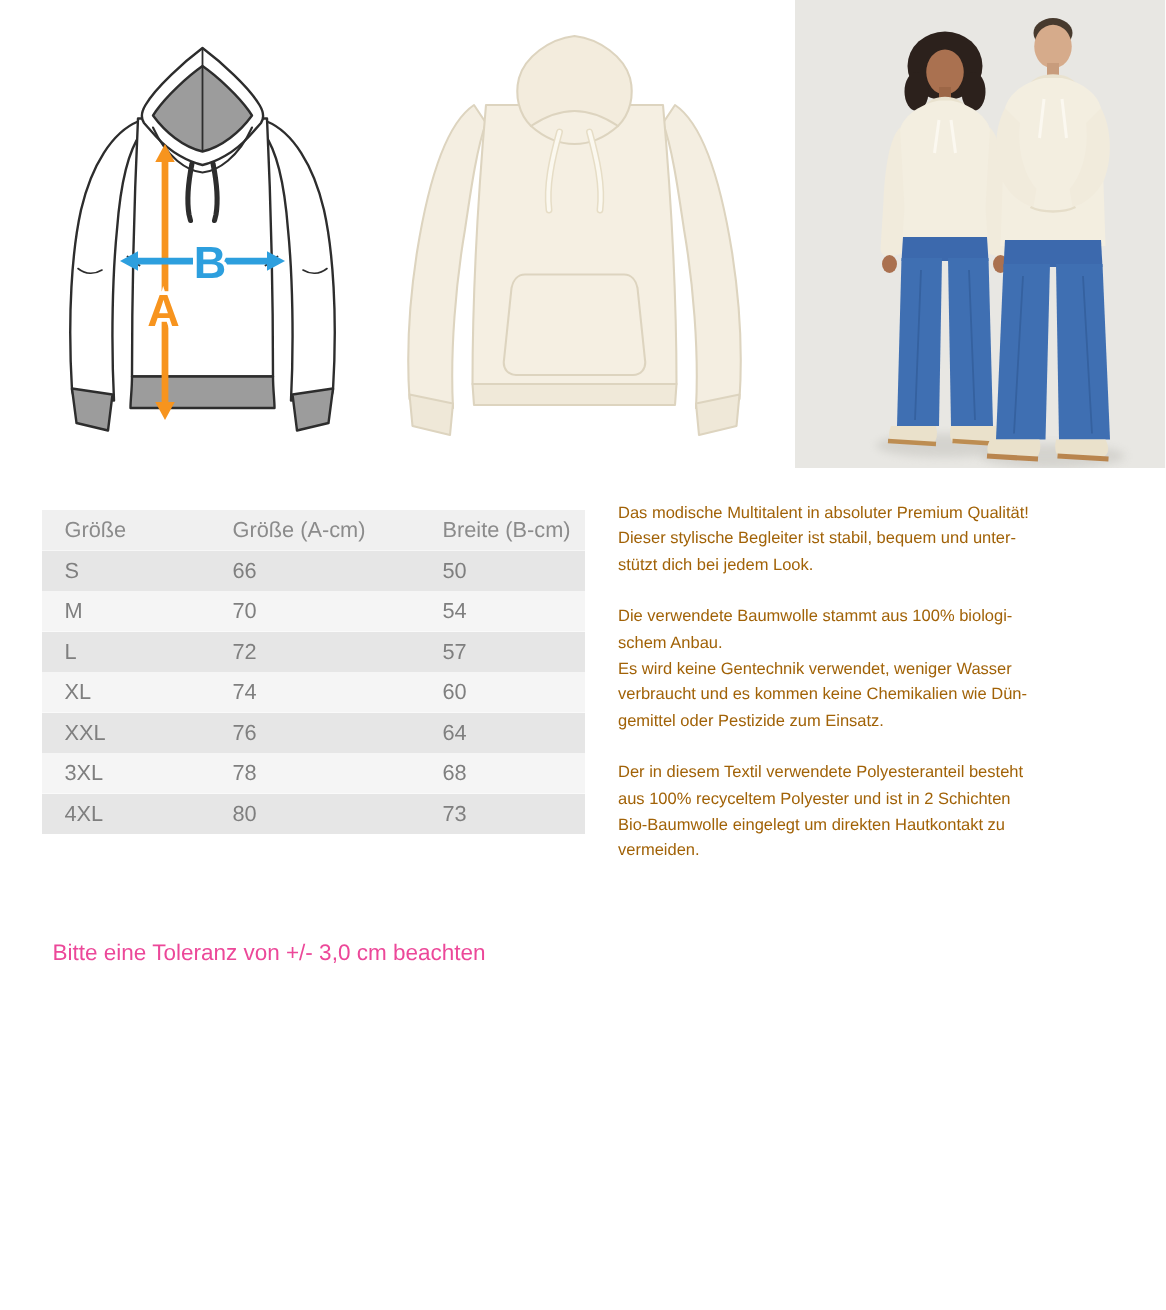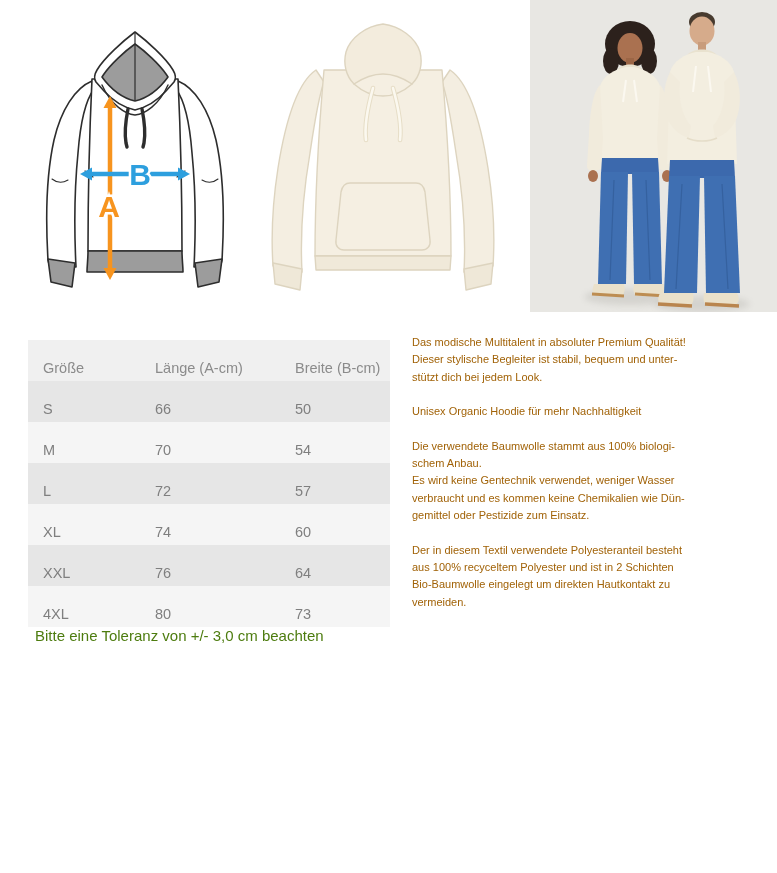--- a/index.html
+++ b/index.html
@@ -17,29 +17,29 @@
   
   .size-table{
     left:28px;top:340px;width:362px;
     border-collapse:collapse;table-layout:fixed;
     font-size:14.5px;color:#7f7f7f;
   }
   .size-table col.c1{width:112px;}
   .size-table col.c2{width:140px;}
   .size-table col.c3{width:110px;}
   .size-table th,.size-table td{
-    height:27px;padding:14px 0 0 15px;text-align:left;font-weight:400;
+    height:27px;padding:0 0 0 15px;text-align:left;font-weight:400;
     white-space:nowrap;overflow:hidden;
   }
   .size-table thead th{background:#f0f0f0;color:#8b8b8b;}
   .size-table tbody tr:nth-child(odd) td{background:#e6e6e6;}
   .size-table tbody tr:nth-child(even) td{background:#f5f5f5;}
 
   .tolerance-note{
-    left:35px;top:627px;font-size:15px;color:#4d7c0f;white-space:nowrap;
+    left:35px;top:627px;font-size:15px;color:#ec4899;white-space:nowrap;
   }
 
   
   .description{
     left:412px;top:334px;width:362px;color:#a16207;
     font-size:11px;line-height:17.4px;
   }
   .description p{
     margin:0 0 17px 0;white-space:pre-line;
   }
@@ -179,21 +179,21 @@
 
 <table class="size-table abs">
   <colgroup>
       <col class="c1">
       <col class="c2">
       <col class="c3">
     </colgroup>
   <thead>
     <tr>
       <th>Größe</th>
-      <th>Länge (A-cm)</th>
+      <th>Größe (A-cm)</th>
       <th>Breite (B-cm)</th>
     </tr>
   </thead>
   <tbody>
     <tr>
       <td>S</td>
       <td>66</td>
       <td>50</td>
     </tr>
     <tr>
@@ -208,36 +208,40 @@
     </tr>
     <tr>
       <td>XL</td>
       <td>74</td>
       <td>60</td>
     </tr>
     <tr>
       <td>XXL</td>
       <td>76</td>
       <td>64</td>
+    </tr>
+    <tr>
+      <td>3XL</td>
+      <td>78</td>
+      <td>68</td>
     </tr>
     <tr>
       <td>4XL</td>
       <td>80</td>
       <td>73</td>
     </tr>
   </tbody>
 </table>
 
 <div class="tolerance-note abs">Bitte eine Toleranz von +/- 3,0 cm beachten</div>
 
 <div class="description abs">
   <p>Das modische Multitalent in absoluter Premium Qualität!
 Dieser stylische Begleiter ist stabil, bequem und unter-
 stützt dich bei jedem Look.</p>
-  <p>Unisex Organic Hoodie für mehr Nachhaltigkeit</p>
   <p>Die verwendete Baumwolle stammt aus 100% biologi-
 schem Anbau.
 Es wird keine Gentechnik verwendet, weniger Wasser
 verbraucht und es kommen keine Chemikalien wie Dün-
 gemittel oder Pestizide zum Einsatz.</p>
   <p>Der in diesem Textil verwendete Polyesteranteil besteht
 aus 100% recyceltem Polyester und ist in 2 Schichten
 Bio-Baumwolle eingelegt um direkten Hautkontakt zu
 vermeiden.</p>
 </div>

